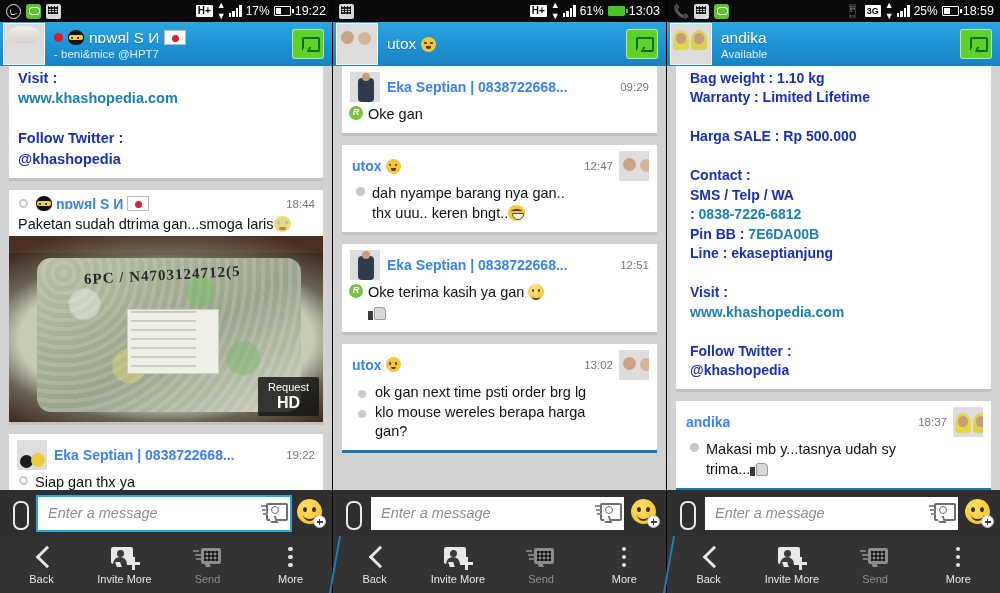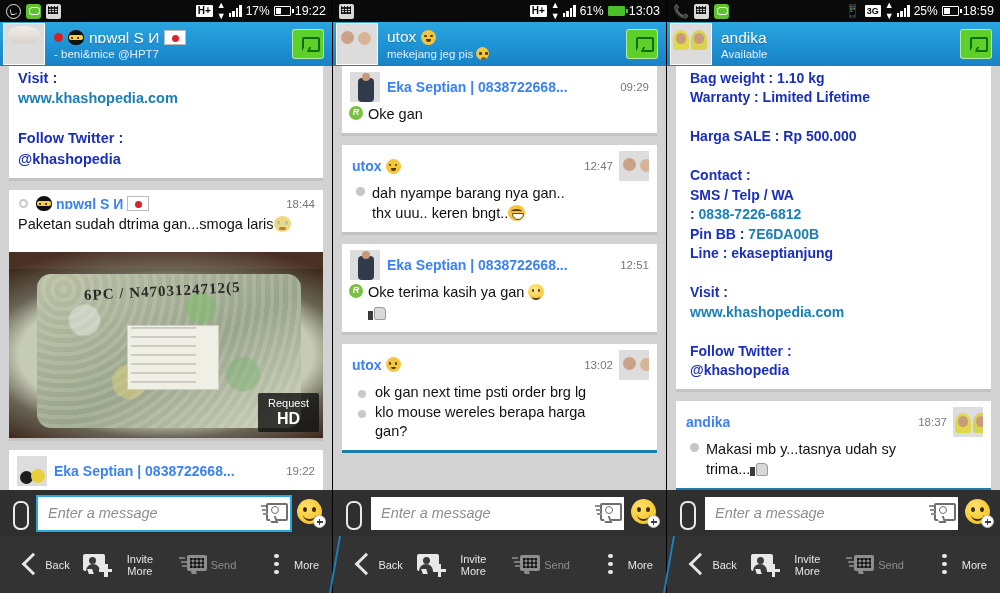--- a/index.html
+++ b/index.html
@@ -237,21 +237,21 @@
       border-radius:50%; background:#fff; border:1px solid #bdbdbd; }
   .emoadd .plus:before, .emoadd .plus:after { content:""; position:absolute;
       background:#3a3a3a; }
   .emoadd .plus:before { left:2.5px; top:5px; width:6px; height:1.8px; }
   .emoadd .plus:after  { left:4.6px; top:2.8px; width:1.8px; height:6px; }
 
   
   .navbar { flex:0 0 57px; height:57px; background:#333333; display:flex;
             align-items:center; }
   .navitem { flex:1; text-align:center; color:#e6e6e6; font-size:11px;
-             position:relative; height:100%; display:flex; flex-direction:row;
+             position:relative; height:100%; display:flex; flex-direction:column;
              align-items:center; justify-content:center; gap:2px; }
   .navitem.dim { color:#8d8d8d; }
   .navglyph { height:26px; display:flex; align-items:center; justify-content:center;
               position:relative; width:30px; }
   .g-back { width:0; height:0; position:relative; }
   .g-back:before { content:""; position:absolute; left:-3px; top:-9px; width:13px; height:13px;
       border-left:3.4px solid #e6e6e6; border-bottom:3.4px solid #e6e6e6;
       transform:rotate(45deg); }
   .g-invite { position:relative; width:28px; height:22px; }
   .g-invite:before { content:""; position:absolute; left:0; top:0; width:22px; height:17px;
@@ -347,21 +347,21 @@
       <div class="bubble">
         <div class="msghead">
           <span class="rd ring" style="position:static;margin-left:2px;flex:0 0 9px;"></span>
           <span class="mname" style="margin-left:8px">
             <span class="ninja"></span>
             <span>nɒwяl S И</span>
             <span class="jpflag"></span>
           </span>
           <span class="mtime">18:44</span>
         </div>
-        <div class="msgbody" style="padding-bottom:18px">
+        <div class="msgbody" style="padding-bottom:2px">
           <span>Paketan sudah dtrima gan...smoga laris</span><span class="cry"></span>
         </div>
         <div class="photo">
           <div class="wrap">
             <div class="label"></div>
           </div>
           <div class="scribble">6PC / N4703124712(5</div>
           <div class="hd">
             <b>Request</b>
             <s>HD</s>
@@ -453,24 +453,20 @@
         <span class="sb-time">13:03</span>
       </div>
     </div>
 
     <div class="chathead">
       <div class="av ph-couple"></div>
       <div class="meta">
         <div class="nm">
           <span>utox</span>
           <span class="emo"></span>
-        </div>
-        <div class="st">
-          <span>mekejang jeg pis</span>
-          <span class="emo sad" style="width:13px;height:13px"></span>
         </div>
       </div>
       <div class="chat-btn"></div>
     </div>
 
     <div class="chatbody">
 
       <div class="bubble partial">
         <div class="msghead">
           <span class="mav ph-guy"></span>

